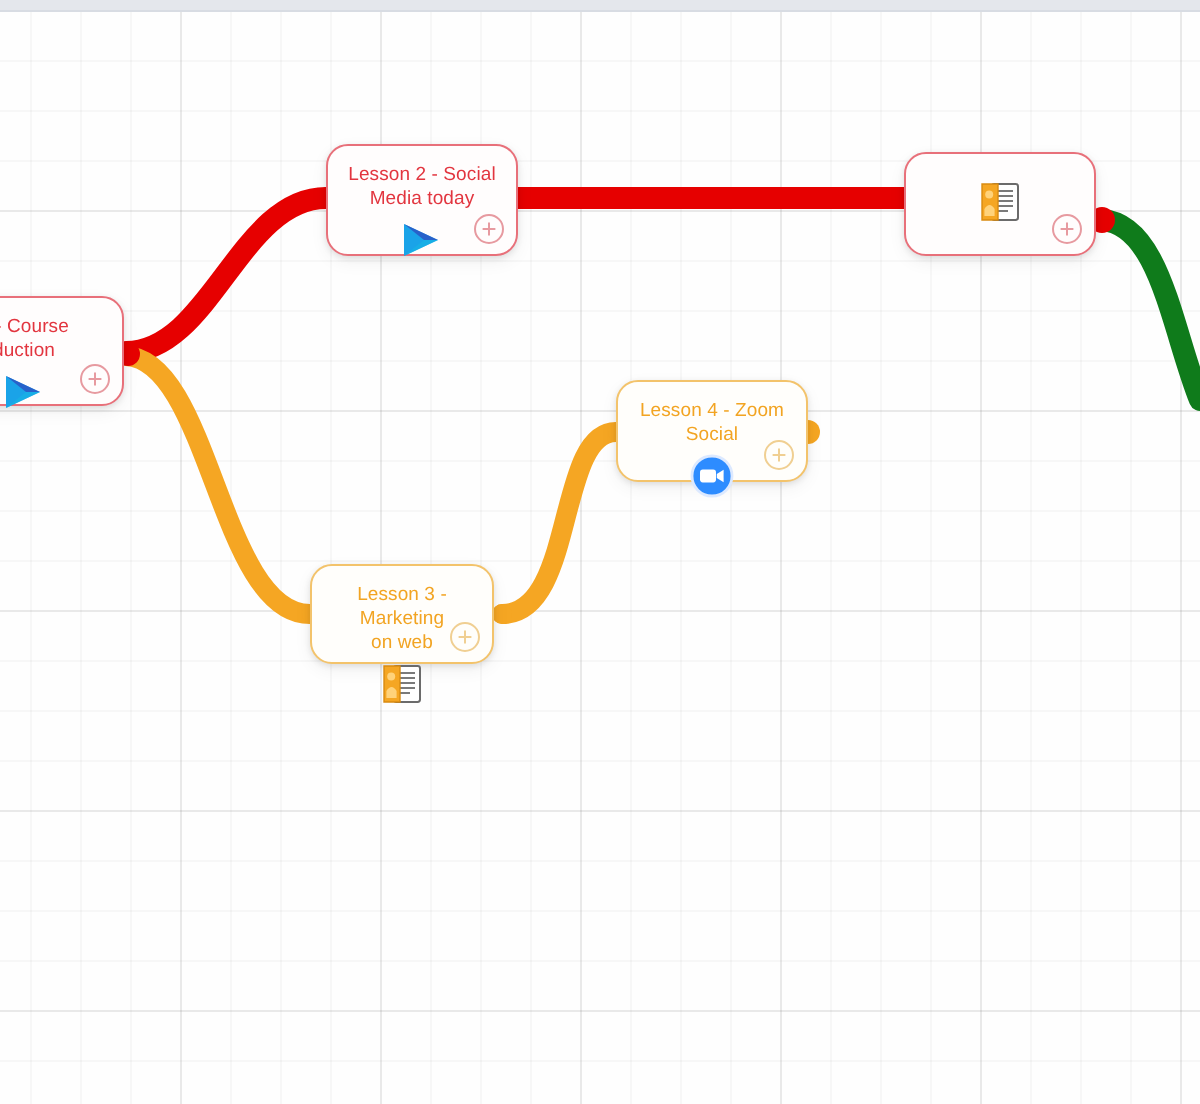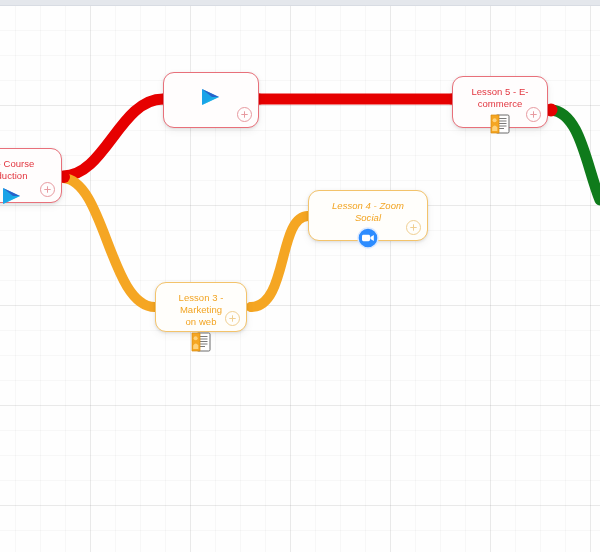--- a/index.html
+++ b/index.html
@@ -115,21 +115,21 @@
     justify-content: center;
   }
   .node.red .plus-btn { border: 1px solid #e79aa0; }
   .node.orange .plus-btn { border: 1px solid #f0cf92; }
   .plus-btn svg { display: block; }
 
   
   #node-lesson1 { left: -38px; top: 148px;  width: 100px; height: 55px; }
   #node-lesson2 { left: 163px; top: 72px;   width: 96px;  height: 56px; }
   #node-lesson3 { left: 155px; top: 282px;  width: 92px;  height: 50px; }
-  #node-lesson4 { left: 308px; top: 190px;  width: 120px;  height: 51px; font-style: italic; }
+  #node-lesson4 { left: 308px; top: 190px;  width: 96px;  height: 51px; }
   #node-lesson5 { left: 452px; top: 76px;   width: 96px;  height: 52px; }
 </style>
 </head>
 <body>
 
 <div id="canvas">
 
   <div class="grid-layer"></div>
 
   <svg class="edges" viewBox="0 0 600 552" xmlns="http://www.w3.org/2000/svg">
@@ -169,20 +169,24 @@
     </div>
     <div class="plus-btn">
       <svg width="9" height="9" viewBox="0 0 9 9">
         <line x1="4.5" y1="1.3" x2="4.5" y2="7.7" stroke="#e79aa0" stroke-width="1"></line>
         <line x1="1.3" y1="4.5" x2="7.7" y2="4.5" stroke="#e79aa0" stroke-width="1"></line>
       </svg>
     </div>
   </div>
 
   <div class="node red" id="node-lesson2">
+    <div class="node-title">
+      <span>Lesson 2 - Social</span><br>
+      <span>Media today</span>
+    </div>
     <div class="node-icon">
       <svg width="24" height="22" viewBox="0 0 24 22">
         <path d="M3 3 L20 11 L3 19 Z" fill="#1aa3e8"></path>
         <path d="M3 3 L20 11 L13 11 Z" fill="#2b56c4" opacity="0.85"></path>
         <path d="M3 19 L20 11 L13 11 Z" fill="#15b5e5" opacity="0.6"></path>
       </svg>
     </div>
     <div class="plus-btn">
       <svg width="9" height="9" viewBox="0 0 9 9">
         <line x1="4.5" y1="1.3" x2="4.5" y2="7.7" stroke="#e79aa0" stroke-width="1"></line>
@@ -233,24 +237,20 @@
     </div>
     <div class="plus-btn">
       <svg width="9" height="9" viewBox="0 0 9 9">
         <line x1="4.5" y1="1.3" x2="4.5" y2="7.7" stroke="#f0cf92" stroke-width="1"></line>
         <line x1="1.3" y1="4.5" x2="7.7" y2="4.5" stroke="#f0cf92" stroke-width="1"></line>
       </svg>
     </div>
   </div>
 
   <div class="node red" id="node-lesson5">
-    <div class="node-title">
-      <span>Lesson 5 - E-</span><br>
-      <span>commerce</span>
-    </div>
     <div class="node-icon">
       <svg width="24" height="22" viewBox="0 0 24 22">
         <rect x="8" y="2" width="13" height="18" rx="1.2" fill="#ffffff" stroke="#6b6b6b" stroke-width="1"></rect>
         <line x1="10.5" y1="5.5" x2="18.5" y2="5.5" stroke="#6b6b6b" stroke-width="0.9"></line>
         <line x1="10.5" y1="8" x2="18.5" y2="8" stroke="#6b6b6b" stroke-width="0.9"></line>
         <line x1="10.5" y1="10.5" x2="18.5" y2="10.5" stroke="#6b6b6b" stroke-width="0.9"></line>
         <line x1="10.5" y1="13" x2="18.5" y2="13" stroke="#6b6b6b" stroke-width="0.9"></line>
         <line x1="10.5" y1="15.5" x2="16" y2="15.5" stroke="#6b6b6b" stroke-width="0.9"></line>
         <path d="M3 2 L11 2 L11 20 L3 20 Z" fill="#f5a623"></path>
         <path d="M3 2 L11 2 L11 20 L3 20 Z" fill="none" stroke="#d98b10" stroke-width="0.7"></path>

